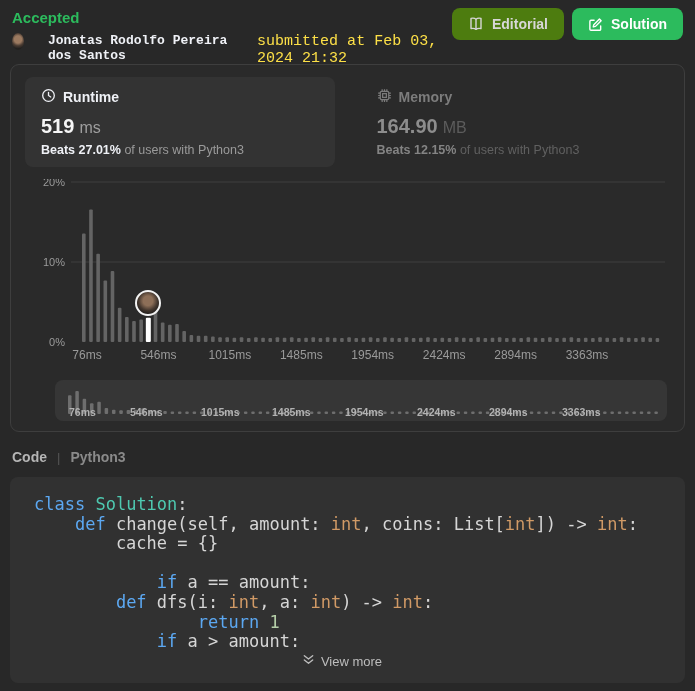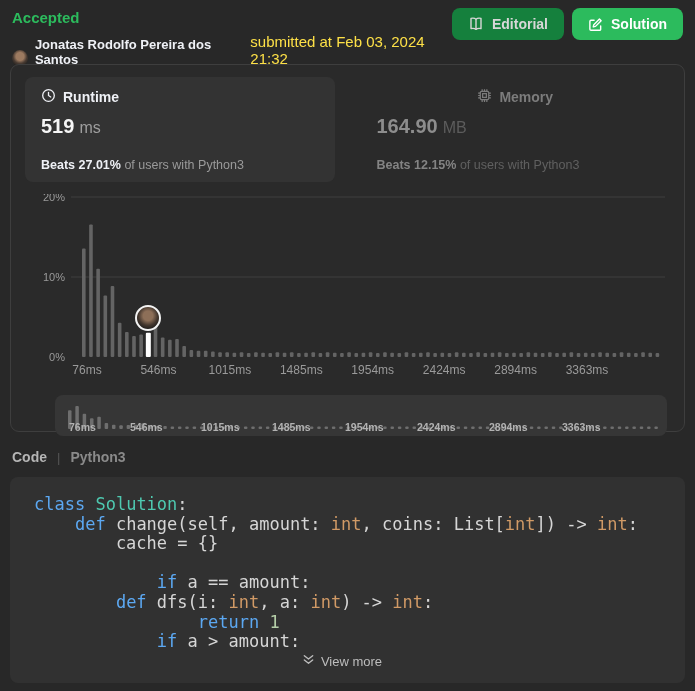--- a/index.html
+++ b/index.html
@@ -2,50 +2,50 @@
 <html><head>
 <meta charset="utf-8">
 <style>
   * { margin:0; padding:0; box-sizing:border-box; }
   html,body { width:695px; height:691px; background:#282828; overflow:hidden;
     font-family:"Liberation Sans", sans-serif; -webkit-font-smoothing:antialiased; }
 
   
   .header { display:flex; justify-content:space-between; align-items:flex-start; padding:8px 12px 0 12px; }
   .status-title { color:#2cbb5d; font-size:15px; font-weight:700; line-height:20px; }
-  .sub-row { display:flex; align-items:flex-end; gap:7px; margin-top:5px; }
+  .sub-row { display:flex; align-items:flex-start; gap:24px; margin-top:5px;font-family:Liberation Mono, monospace; }
   .avatar-sm { width:17px; height:17px; border-radius:50%;
     background:radial-gradient(circle at 50% 38%, #9c7a60 0 30%, #4a3c33 52%, #23211f 75%); }
   .user-name { color:#eff1f6; font-size:13px; font-weight:700; }
   .submitted { color:#fde047; font-size:15px; }
   .btn-row { display:flex; gap:8px; }
   .btn { height:32px; display:flex; align-items:center; gap:8px; padding:0 16px;
     border:none; border-radius:8px; font-family:inherit; font-size:14px; font-weight:600; cursor:pointer; }
-  .btn-editorial { background:#15803d; color:#d7d7d7; }
+  .btn-editorial { background:#4d7c0f; color:#d7d7d7; }
   .btn-solution { background:#2cbb5d; color:#ffffff; }
   .btn svg { display:block; }
 
   
   .panel { position:absolute; left:10px; top:64px; width:675px; height:368px;
     background:#2a2a2a; border:1px solid #3e3e3e; border-radius:9px; padding:12px 14px; }
   .stats-row { display:flex; }
   .stat-card { width:316px; border-radius:8px; padding:11px 16px 10px 16px; }
   .stat-selected { background:#333333; }
   .stat-dim { margin-left:26px; }
   .stat-label { display:flex; align-items:center; gap:7px; font-size:14px; font-weight:600; }
   .stat-selected .stat-label { color:#eff1f6; }
-  .stat-dim .stat-label { color:#7c7c7c;justify-content:center; }
+  .stat-dim .stat-label { color:#7c7c7c; }
   .stat-value-row { margin-top:9px; display:flex; align-items:baseline; gap:5px; }
   .stat-value { font-size:20px; font-weight:700; }
   .stat-selected .stat-value { color:#f5f5f5; }
   .stat-dim .stat-value { color:#8d8d8d; }
   .stat-unit { font-size:16px; }
   .stat-selected .stat-unit { color:#9e9e9e; }
   .stat-dim .stat-unit { color:#5c5c5c; }
-  .beats { margin-top:20px; font-size:12.5px; }
+  .beats { margin-top:5px; font-size:12.5px; }
   .stat-selected .beats .b1 { color:#eff1f6; font-weight:700; }
   .stat-selected .beats .b2 { color:#eff1f6; font-weight:700; }
   .stat-selected .beats .b3 { color:#9a9a9a; }
   .stat-dim .beats .b1 { color:#848484; font-weight:700; }
   .stat-dim .beats .b2 { color:#848484; font-weight:700; }
   .stat-dim .beats .b3 { color:#606060; }
 
   .chart-wrap { position:relative; margin-top:12px; height:196px; }
   .chart-avatar { position:absolute; width:26px; height:26px; border-radius:50%;
     border:2px solid #f3f3f3; background:radial-gradient(circle at 50% 40%, #8d6f58 0 28%, #45382f 55%, #1d1b1a 80%); }

